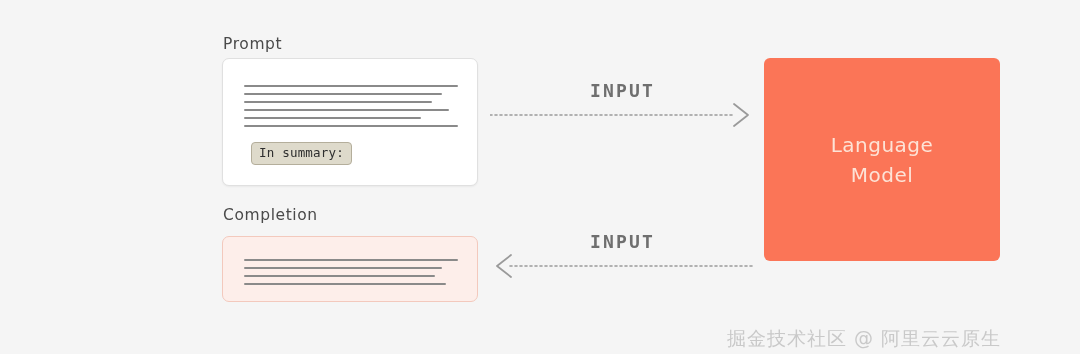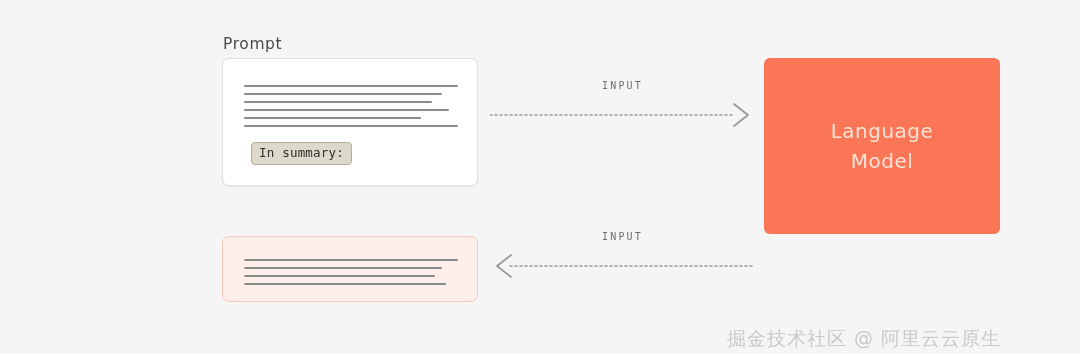--- a/index.html
+++ b/index.html
@@ -93,21 +93,21 @@
     white-space: nowrap;
     line-height: 1.1;
   }
 
   
   #language-model-box {
     position: absolute;
     left: 764px;
     top: 58px;
     width: 236px;
-    height: 176px;
+    height: 203px;
     background: #fb7557;
     border-radius: 6px;
     display: flex;
     align-items: center;
     justify-content: center;
   }
   #language-model-text {
     font-family: "DejaVu Sans", sans-serif;
     font-size: 20px;
     line-height: 1.5;
@@ -121,23 +121,24 @@
   .arrow-group { position: absolute; }
   #input-arrow-group  { left: 490px; top: 80px;  width: 265px; height: 50px; }
   #output-arrow-group { left: 490px; top: 231px; width: 265px; height: 50px; }
 
   .arrow-caption {
     position: absolute;
     width: 100%;
     text-align: center;
     top: 0;
     font-family: "DejaVu Sans Mono", monospace;
-    font-size: 10px;
+    font-size: 18px;
     letter-spacing: 2.2px;
     color: #6f6f6f;
+    font-weight: bold;
   }
   .arrow-svg {
     position: absolute;
     left: 0;
     top: 20px;
   }
 
   
   #watermark {
     position: absolute;
@@ -164,20 +165,21 @@
       <div class="text-line" style="width:198px"></div>
       <div class="text-line" style="width:188px"></div>
       <div class="text-line" style="width:205px"></div>
       <div class="text-line" style="width:177px"></div>
       <div class="text-line" style="width:214px"></div>
     </div>
 
     <div id="in-summary-chip">In summary:</div>
   </div>
 
+  <div id="completion-label" class="section-label">Completion</div>
 
   <div id="completion-card">
     <div id="completion-lines" class="lines">
       <div class="text-line" style="width:214px"></div>
       <div class="text-line" style="width:198px"></div>
       <div class="text-line" style="width:191px"></div>
       <div class="text-line" style="width:202px"></div>
     </div>
   </div>
 

